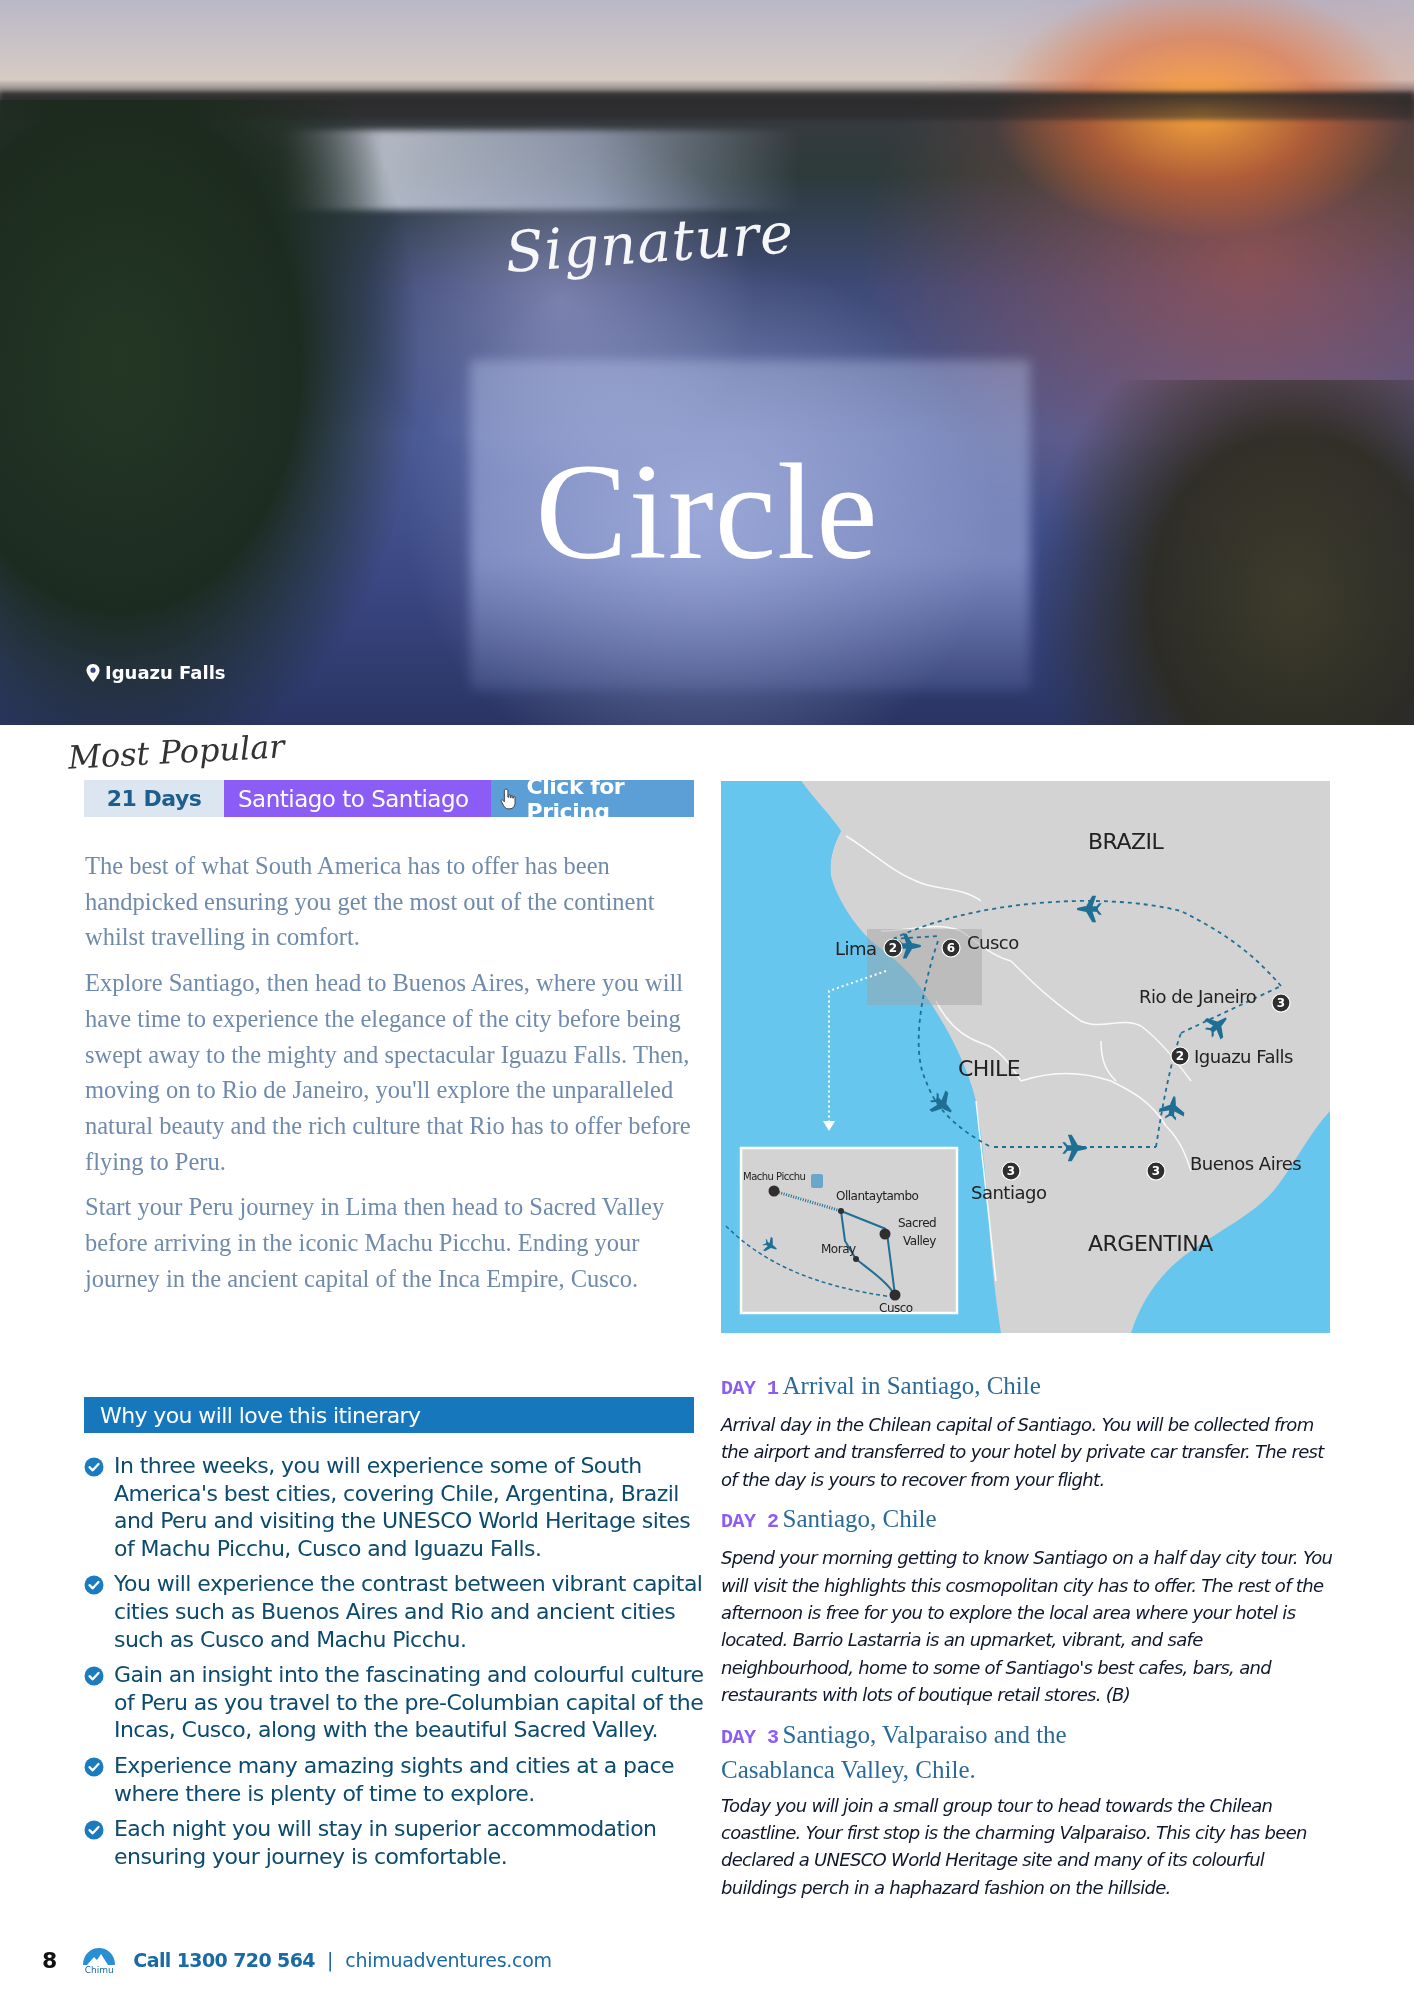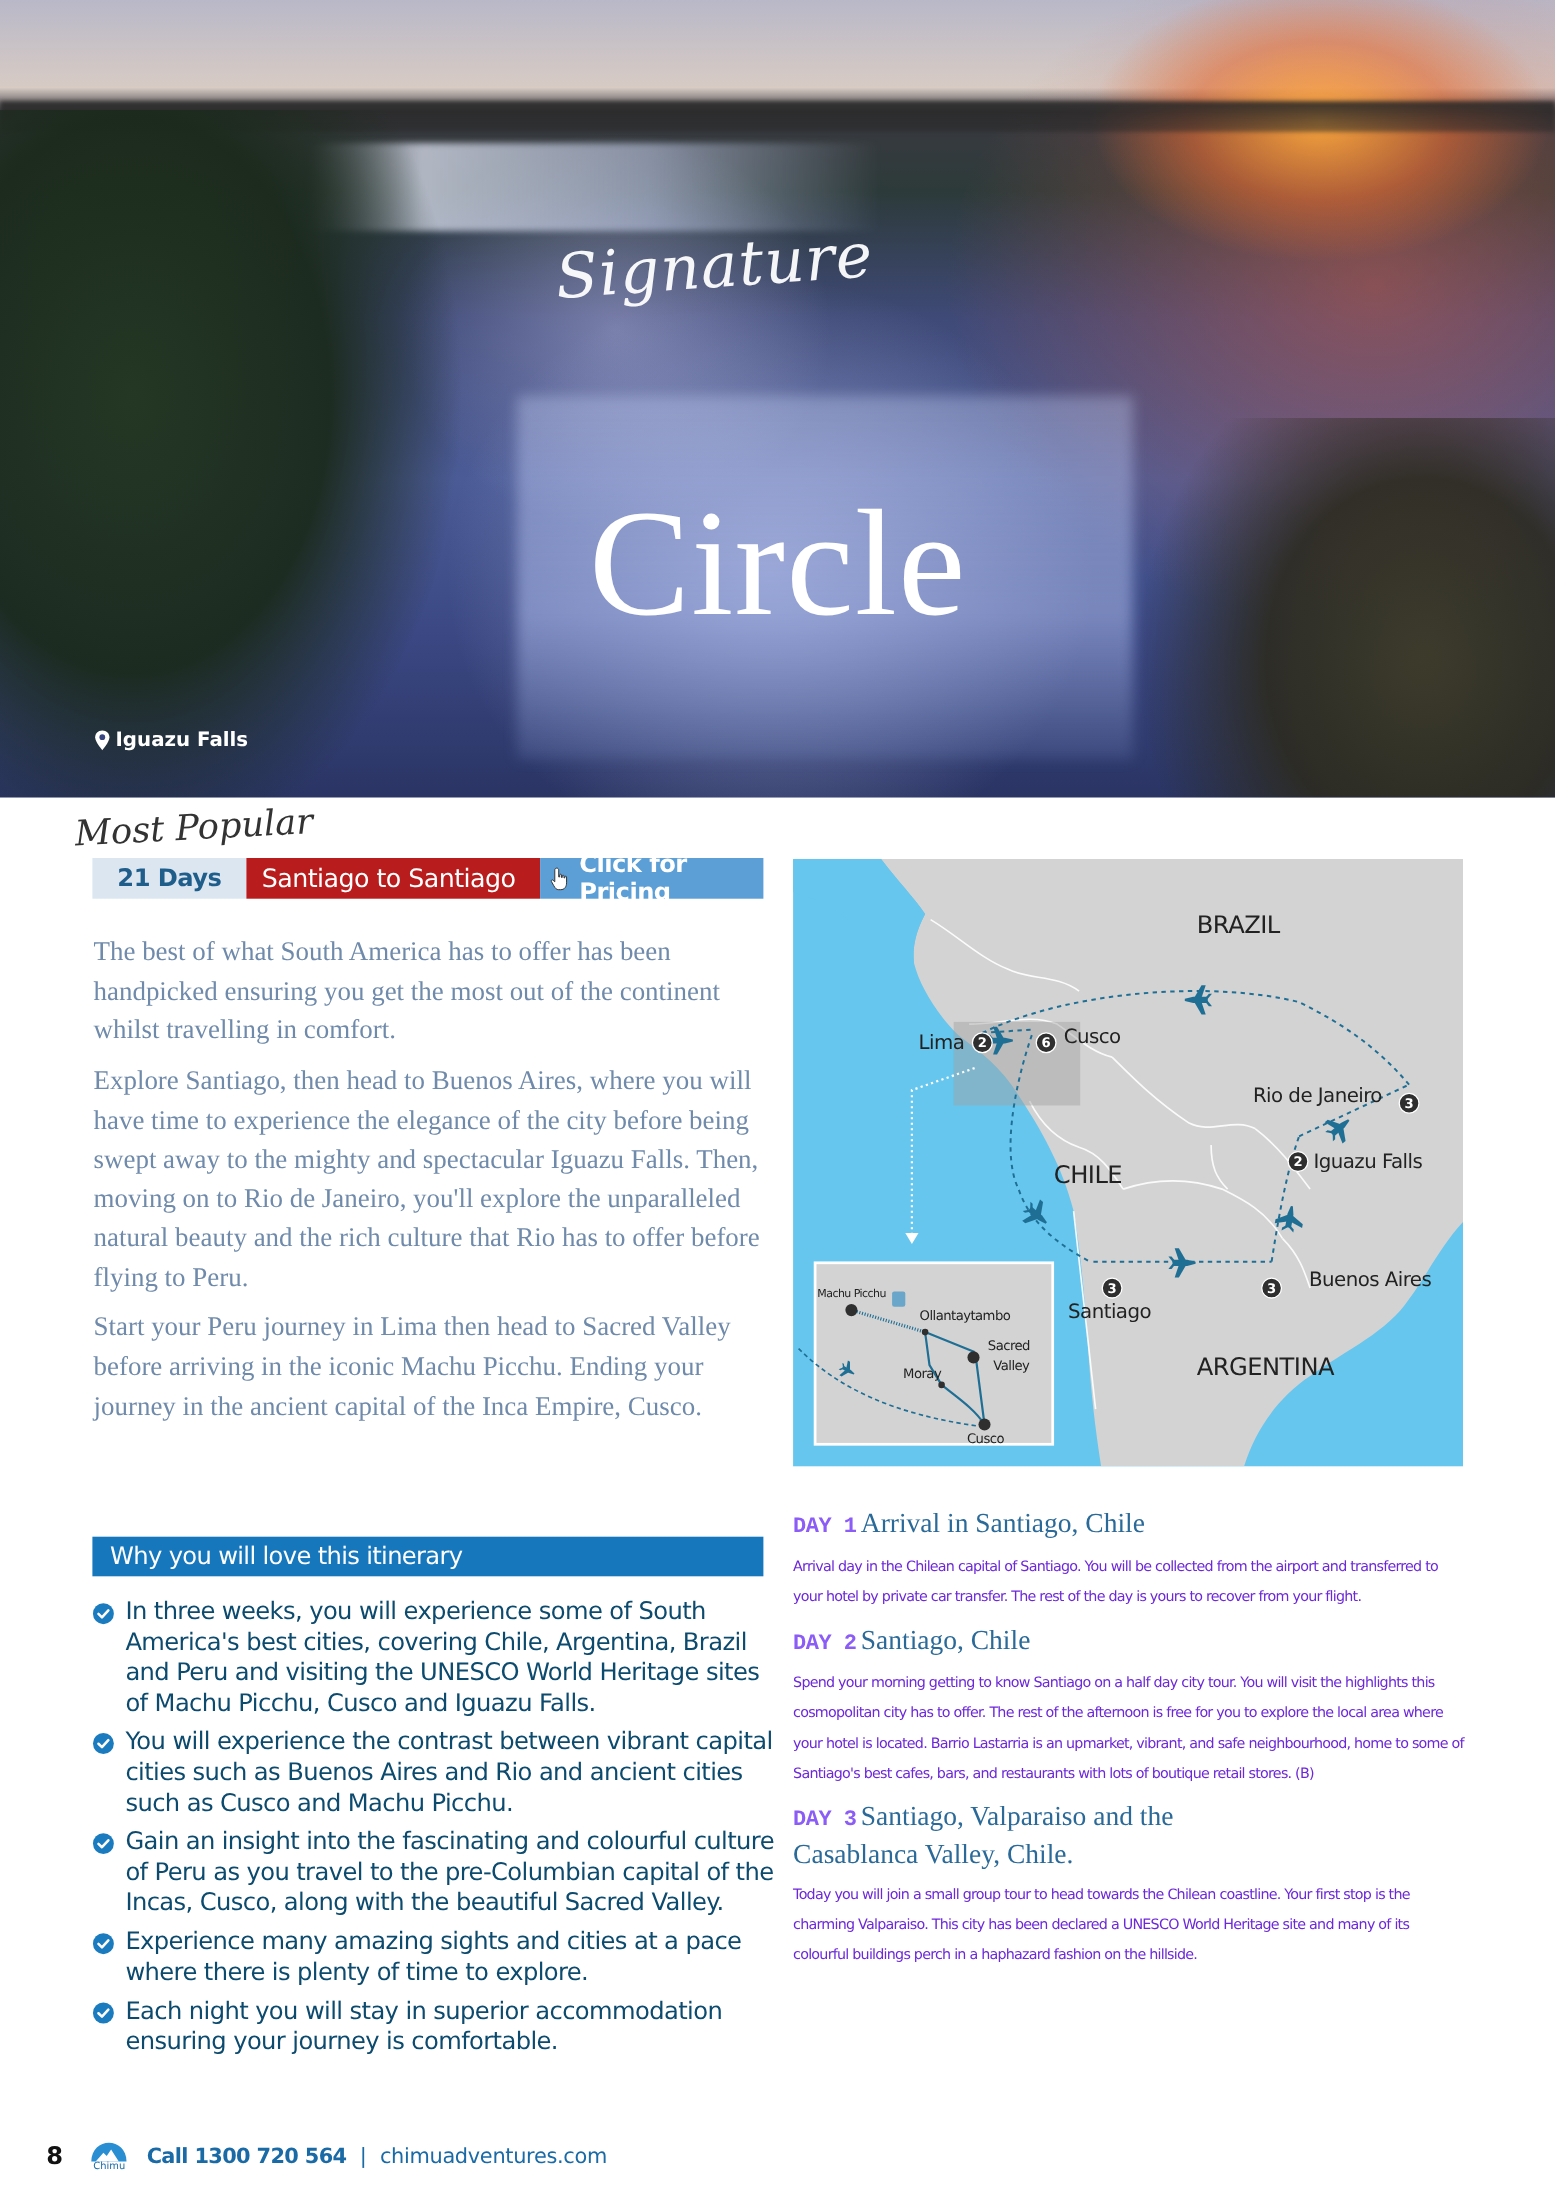--- a/index.html
+++ b/index.html
@@ -36,21 +36,21 @@
   .caption { position: absolute; left: 85px; top: 662px; display: flex; align-items: center; gap: 4px; color: #fff;
     font-family: "DejaVu Sans", sans-serif; font-size: 18px; font-weight: bold; }
   .caption svg { width: 16px; height: 20px; }
 
   
   .most-popular { position: absolute; left: 68px; top: 733px; font-family: "DejaVu Serif", serif; font-style: italic;
     font-size: 32px; color: #333; transform: rotate(-3deg); }
   .tag-row { position: absolute; left: 84px; top: 780px; height: 37px; width: 610px; display: flex; }
   .tag-days { width: 140px; background: #dbe6f1; color: #1f5d8a; font-family: "DejaVu Sans", sans-serif; font-weight: bold;
     font-size: 22px; display: flex; align-items: center; justify-content: center; letter-spacing: -0.5px; }
-  .tag-route { width: 267px; background: #b91c1c; color: #fff; font-family: "DejaVu Sans", sans-serif; font-size: 23px;
+  .tag-route { width: 267px; background: #8b5cf6; color: #fff; font-family: "DejaVu Sans", sans-serif; font-size: 23px;
     display: flex; align-items: center; padding-left: 14px; letter-spacing: -0.5px; }
   .tag-pricing { flex: 1; background: #5b9fd6; color: #fff; font-family: "DejaVu Sans", sans-serif; font-weight: bold;
     font-size: 22px; display: flex; align-items: center; padding-left: 8px; gap: 8px; cursor: pointer; letter-spacing: -0.5px; }
   .tag-pricing svg { width: 22px; height: 26px; }
 
   
   .intro { position: absolute; left: 85px; top: 848px; width: 612px; font-family: "Liberation Serif", serif; font-size: 24.5px;
     line-height: 35.7px; color: #6f8aaa; }
   .intro p { margin-bottom: 10px; }
 
@@ -68,22 +68,22 @@
   .map .lbl { position: absolute; font-family: "DejaVu Sans", sans-serif; color: #222; white-space: nowrap; letter-spacing: -0.5px; }
   .map .lbl.country { font-size: 22px; }
   .map .lbl.city { font-size: 18px; }
   .map .lbl.small { font-size: 12px; }
   .map .lbl.tiny { font-size: 10px; }
 
   
   .days { position: absolute; left: 721px; top: 1370px; width: 612px; }
   .day-title { font-family: "Liberation Serif", serif; font-size: 25px; color: #2b6a98; line-height: 32px; }
   .day-title .day-num { font-family: Liberation Mono, monospace; font-weight: bold; font-size: 20px; color: #8b5cf6; margin-right: 4px; letter-spacing: -0.5px; }
-  .day-body { font-family: "DejaVu Sans", sans-serif; font-size: 13px; line-height: 27.4px; color: #6d28d9;
-    margin: 6px 0 10px 0; letter-spacing: -0.7px; }
+  .day-body { font-family: "DejaVu Sans", sans-serif; font-size: 18px; line-height: 27.4px; color: #0f172a;
+    margin: 6px 0 10px 0; letter-spacing: -0.7px; font-style: italic; }
 
   
   .footer { position: absolute; left: 42px; top: 1940px; height: 40px; display: flex; align-items: center; gap: 12px; }
   .page-num { font-family: "DejaVu Sans", sans-serif; font-weight: bold; font-size: 22px; color: #111; }
   .logo { display: flex; flex-direction: column; align-items: center; width: 44px; margin-left: 8px; }
   .logo svg { width: 36px; height: 20px; }
   .logo span { font-family: "DejaVu Sans", sans-serif; font-size: 9px; color: #1a6aa6; line-height: 1; }
   .call { font-family: "DejaVu Sans", sans-serif; font-weight: bold; font-size: 19px; color: #1a6aa6; letter-spacing: -0.6px; }
   .sep { font-family: "DejaVu Sans", sans-serif; font-size: 19px; color: #1a6aa6; }
   .website { font-family: "DejaVu Sans", sans-serif; font-size: 19px; color: #1a6aa6; letter-spacing: -0.3px; }

